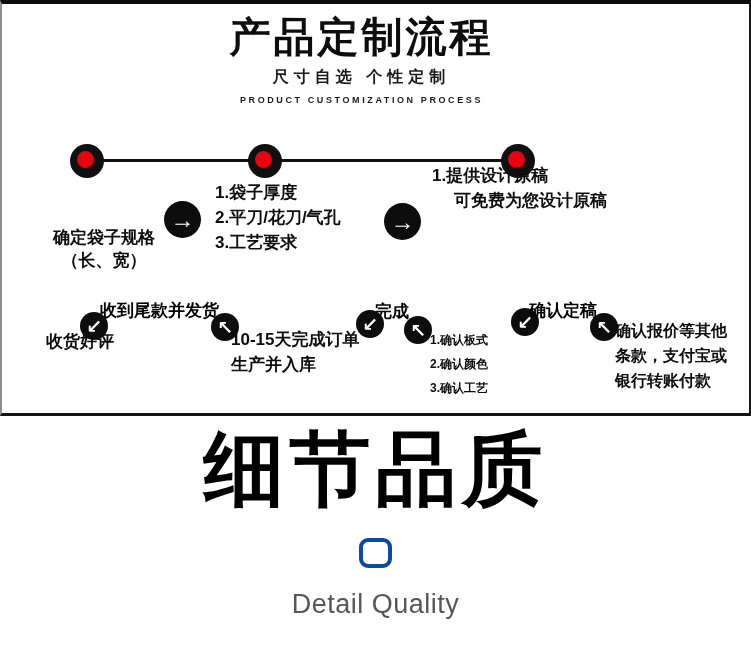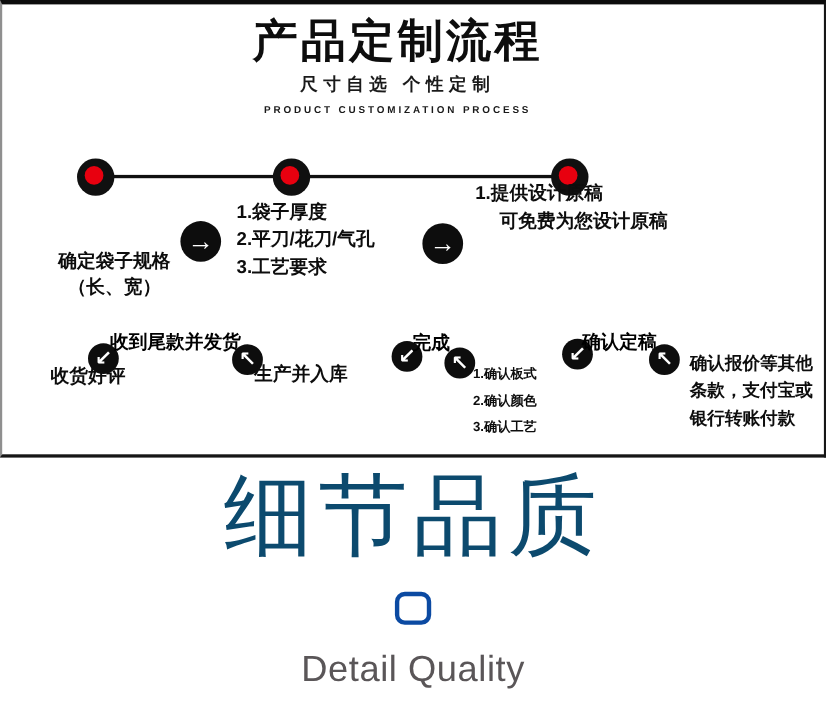--- a/index.html
+++ b/index.html
@@ -45,36 +45,36 @@
   
   .step{position:absolute;font-weight:bold;color:#0d0d0d;}
   .step .ln{white-space:nowrap;}
   .s1{left:28px;top:182px;width:148px;text-align:center;font-size:17px;line-height:23px;margin-top:40px;}
   .s2{left:213px;top:176px;font-size:17px;line-height:25px;}
   .s3{left:430px;top:159px;font-size:17px;line-height:25px;}
   .s3 .indent{padding-left:22px;}
   .s-review{left:44px;top:326px;font-size:17px;}
   .s-produce{left:229px;top:323px;font-size:17px;line-height:25px;}
   .s-confirm{left:428px;top:324px;font-size:12px;line-height:24px;}
-  .s-quote{left:613px;top:314px;font-size:16px;line-height:25px;margin-left:12px;}
+  .s-quote{left:613px;top:314px;font-size:16px;line-height:25px;}
   .red-label{position:absolute;font-weight:bold;font-size:17px;color:#000000;white-space:nowrap;}
   .rl-ship{left:98px;top:295px;}
   .rl-done{left:373px;top:296px;}
   .rl-final{left:527px;top:295px;text-align:center;}
   
   .detail-section{position:absolute;left:0;top:416px;width:751px;height:242px;text-align:center;}
   .detail-title{
     margin-top:10px;font-size:81px;line-height:86px;letter-spacing:5px;
-    color:#0c4a6e;font-weight:normal;
+    color:#000000;font-weight:bold;
   }
   .detail-box{
     width:25px;height:22px;margin:26px auto 0;
     border:4.5px solid #0b4aa2;border-radius:9px;background:#fff;
   }
-  .detail-en{margin-top:21px;font-size:33px;color:#5a5658;letter-spacing:0.5px;}
+  .detail-en{margin-top:21px;font-size:27px;color:#5a5658;letter-spacing:0.5px;}
 </style>
 </head>
 <body>
 
 <div class="canvas">
 
   <div class="flow-box">
 
     <div class="header">
       <h1 class="title">产品定制流程</h1>
@@ -121,20 +121,21 @@
 
     <div class="arrow-circle arrow-sm a-ship-l">
       <span>↙</span>
     </div>
     <div class="red-label rl-ship">收到尾款并发货</div>
     <div class="arrow-circle arrow-sm a-ship-r">
       <span>↖</span>
     </div>
 
     <div class="step s-produce">
+      <div class="ln">10-15天完成订单</div>
       <div class="ln">生产并入库</div>
     </div>
 
     <div class="arrow-circle arrow-sm a-done-l">
       <span>↙</span>
     </div>
     <div class="red-label rl-done">完成</div>
     <div class="arrow-circle arrow-sm a-done-r">
       <span>↖</span>
     </div>

